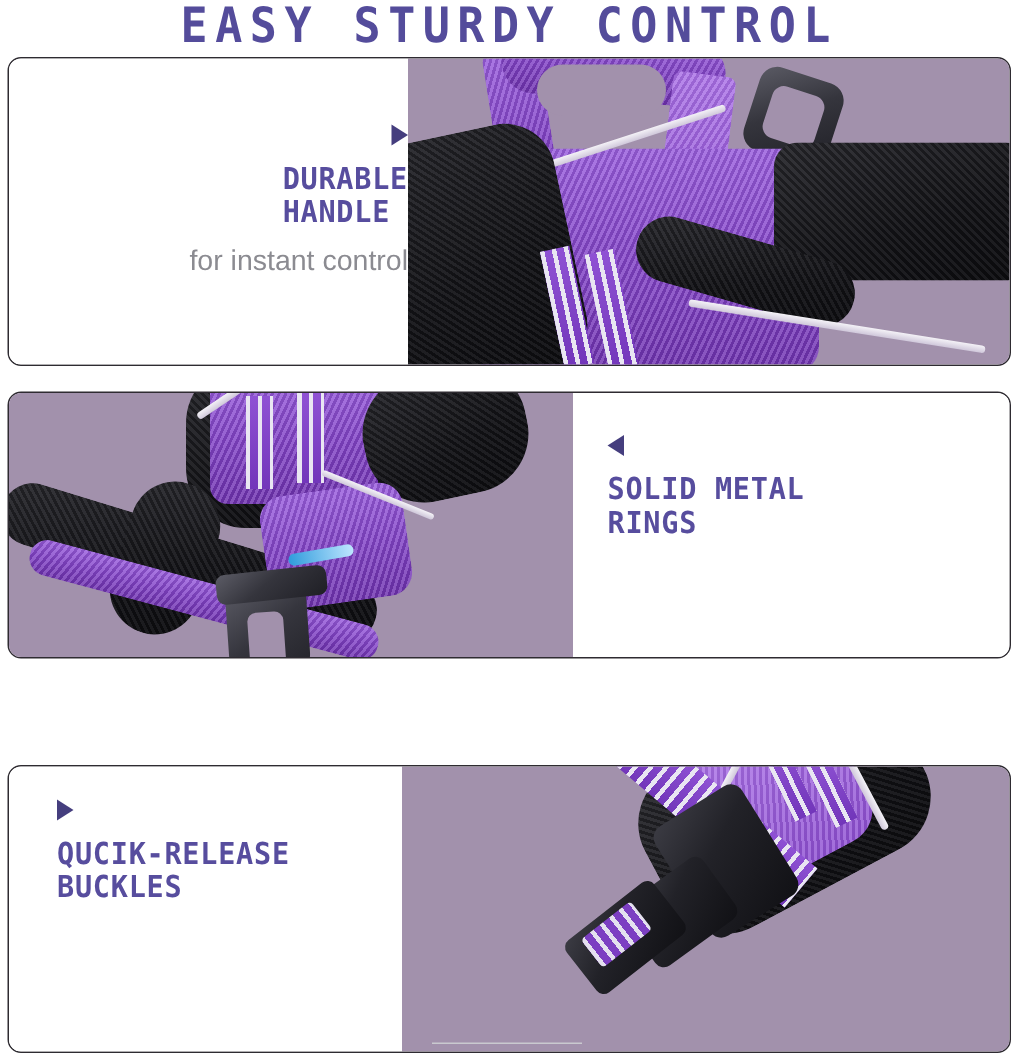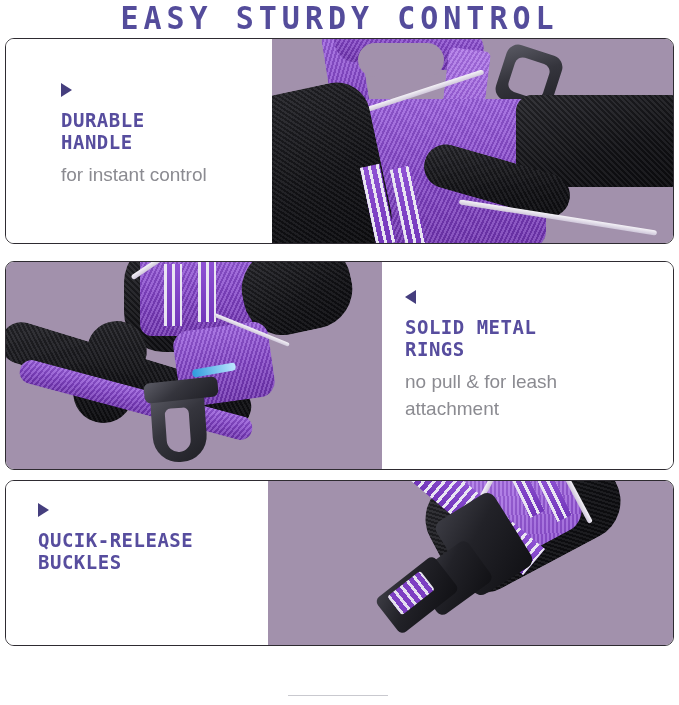--- a/index.html
+++ b/index.html
@@ -40,39 +40,39 @@
     left: 5px;
     width: 669px;
     box-sizing: border-box;
     border: 1.5px solid #2e2b31;
     border-radius: 9px;
     overflow: hidden;
     display: flex;
     background: #ffffff;
   }
   #panel-1 { top: 38px;  height: 206px; }
-  #panel-2 { top: 261px; height: 209px; }
-  #panel-3 { top: 480px; height: 166px; }
+  #panel-2 { top: 261px; height: 178px; }
+  #panel-3 { top: 510px; height: 192px; }
 
   .text-pane {
     background: #ffffff;
     box-sizing: border-box;
     display: flex;
     flex-direction: column;
     justify-content: flex-start;
   }
   .image-pane {
     background: #a291ac;
     position: relative;
     overflow: hidden;
     flex: 1 1 auto;
   }
 
   
-  #panel-1 .text-pane { width: 266px; padding: 44px 0 0 55px; }
+  #panel-1 .text-pane { width: 266px; padding: 44px 0 0 55px; align-items: flex-end; }
   
   #panel-2 .image-pane { width: 376px; flex: 0 0 376px; }
   #panel-2 .text-pane  { flex: 1 1 auto; padding: 28px 0 0 23px; }
   
   #panel-3 .text-pane { width: 262px; padding: 22px 0 0 32px; }
 
   
   .arrow {
     width: 0; height: 0;
     border-top: 7px solid transparent;
@@ -206,22 +206,20 @@
     <div class="ph" style="left:160px; top:146px; width:24px; height:44px; border-radius:8px 8px 16px 16px; background:#a291ac; transform:rotate(-4deg);"></div>
     <div class="ph hardware" style="left:138px; top:118px; width:74px; height:20px; border-radius:6px; transform:rotate(-6deg);"></div>
 
     <div class="ph" style="left:186px; top:104px; width:44px; height:8px; border-radius:4px; background:linear-gradient(90deg,#2e9bdc,#bfe6ff); transform:rotate(-10deg);"></div>
   </div>
 
   <div class="text-pane">
     <div class="arrow left"></div>
     <h2 class="headline">SOLID METAL
 RINGS</h2>
-    <p class="subline">no pull &amp; for leash
-attachment</p>
   </div>
 </section>
 
 <section class="panel" id="panel-3">
 
   <div class="text-pane">
     <div class="arrow right"></div>
     <h2 class="headline">QUCIK-RELEASE
 BUCKLES</h2>
   </div>

